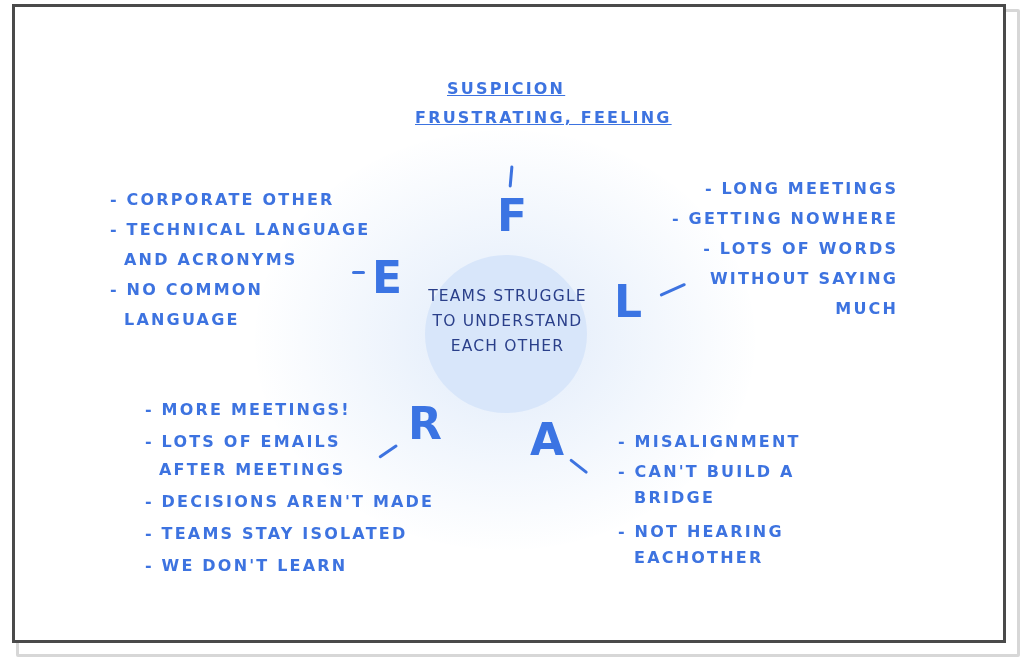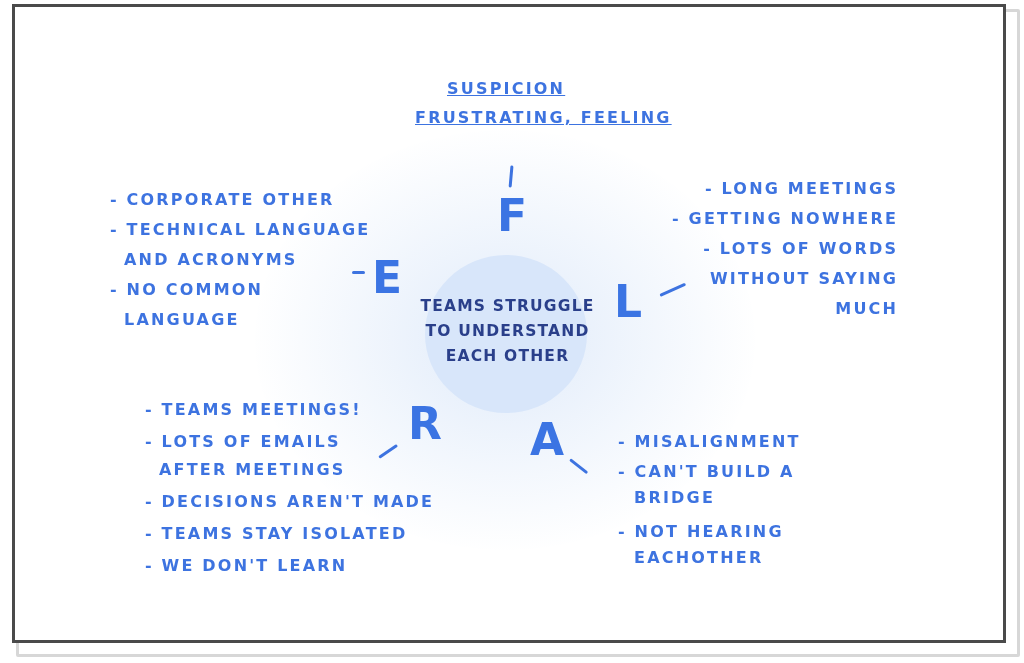--- a/index.html
+++ b/index.html
@@ -19,23 +19,23 @@
   .glow {
     position: absolute; left: 255px; top: 130px; width: 500px; height: 420px;
     border-radius: 50%;
     background: radial-gradient(ellipse at center, rgba(214,228,248,0.75) 0%, rgba(230,239,251,0.55) 40%, rgba(255,255,255,0) 72%);
   }
   .center-circle {
     position: absolute; left: 425px; top: 255px; width: 162px; height: 158px;
     border-radius: 50%; background: #d8e6fa;
   }
   .center-text {
-    position: absolute; left: 405px; top: 294px; width: 205px;
+    position: absolute; left: 405px; top: 284px; width: 205px;
     text-align: center; color: #2a3f8a;
-    font-size: 15.5px; line-height: 25px; letter-spacing: 1.2px; font-weight: bold;
+    font-size: 15.5px; line-height: 25px; letter-spacing: 1.2px; font-weight: normal;
   }
   .hand {
     position: absolute; color: #3d73e0; font-weight: bold;
     font-size: 16px; letter-spacing: 2.2px; line-height: 30px; white-space: nowrap;
   }
   .hand .line { display: block; }
   .letter {
     position: absolute; color: #3b74e3; font-weight: bold;
     font-family: "DejaVu Sans", sans-serif; font-size: 44px; line-height: 44px;
   }
@@ -80,21 +80,21 @@
   <span class="line">- LONG MEETINGS</span>
   <span class="line">- GETTING NOWHERE</span>
   <span class="line">- LOTS OF WORDS</span>
   <span class="line" style="padding-left:10px">  WITHOUT SAYING</span>
   <span class="line" style="padding-left:10px">  MUCH</span>
 </div>
 <div class="stroke" style="left:660px; top:294px; width:28px; transform:rotate(-24deg);"></div>
 <div class="letter" style="left:614px; top:280px;">L</div>
 
 <div class="hand" style="left:145px; top:394px; line-height:32px;">
-  <span class="line">- TEAMS MEETINGS!</span>
+  <span class="line">- MORE MEETINGS!</span>
   <span class="line">- LOTS OF EMAILS</span>
   <span class="line" style="padding-left:14px; margin-top:-4px">  AFTER MEETINGS</span>
   <span class="line">- DECISIONS AREN'T MADE</span>
   <span class="line">- TEAMS STAY ISOLATED</span>
   <span class="line">- WE DON'T LEARN</span>
 </div>
 <div class="stroke" style="left:379px; top:456px; width:22px; transform:rotate(-34deg);"></div>
 <div class="letter" style="left:408px; top:402px;">R</div>
 
 <div class="hand" style="left:618px; top:427px;">

